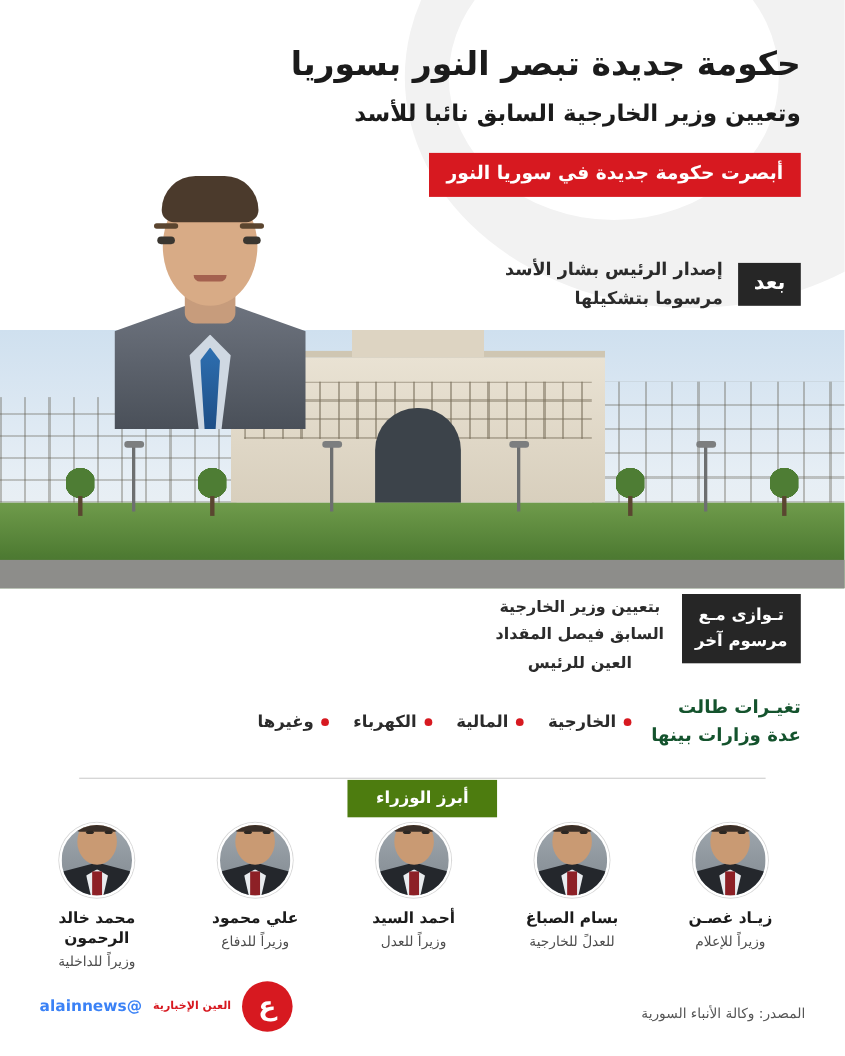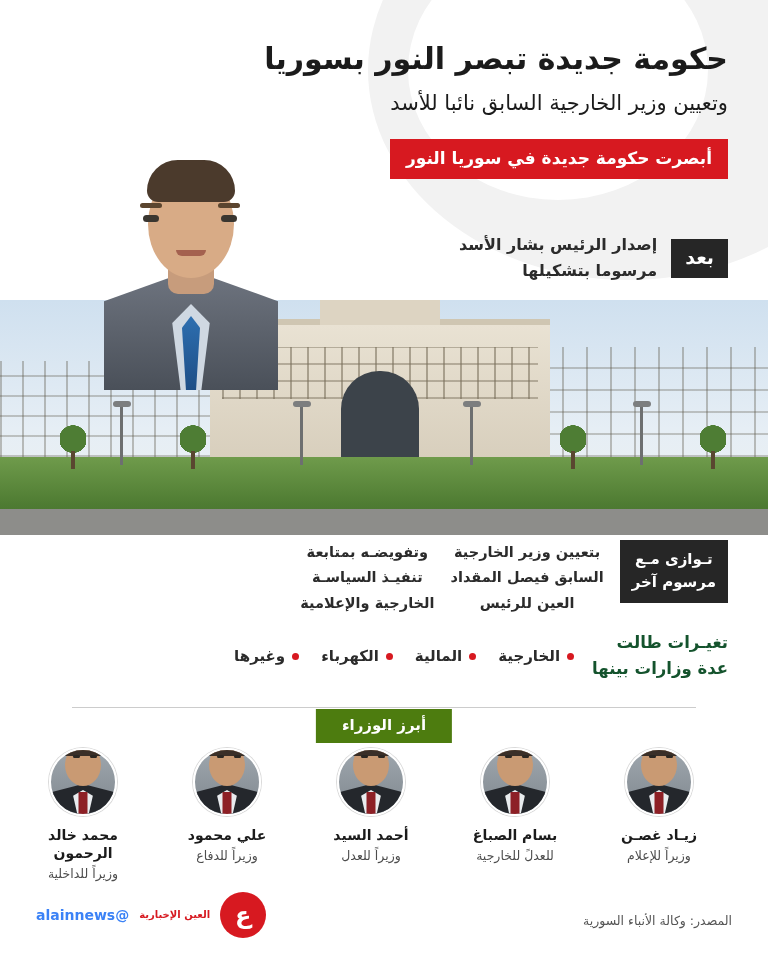--- a/index.html
+++ b/index.html
@@ -44,21 +44,21 @@
   .title-main {
     font-size: 30px;
     font-weight: bold;
     color: #1b1b1b;
     letter-spacing: -0.3px;
     line-height: 1.25;
   }
   .title-sub {
     margin-top: 12px;
     font-size: 21px;
-    font-weight: normal;
+    font-weight: bold;
     color: #1b1b1b;
     line-height: 1.3;
   }
   .lede-wrap {
     margin-top: 22px;
     display: flex;
     justify-content: flex-start;
   }
   .lede {
     background: #d71920;
@@ -348,21 +348,21 @@
     background: #4d7c0f; color: #fff; font-size: 15px; font-weight: bold;
     padding: 7px 26px 9px 26px; z-index: 6; white-space: nowrap;
   }
 
   
   .ministers {
     position: absolute;
     top: 748px; left: 0; width: 752px;
     z-index: 6;
     display: flex; flex-direction: row-reverse;
-    gap: 26px;
+    justify-content: center; gap: 26px;
     padding: 0 24px;
   }
   .minister { width: 118px; text-align: center; }
   .m-photo {
     width: 68px; height: 68px; margin: 0 auto;
     border-radius: 50%; overflow: hidden; position: relative;
     background: linear-gradient(#9fa7ae, #7f878e);
     border: 2px solid #ffffff;
     box-shadow: 0 0 0 1px #d9d9d9;
   }
@@ -480,25 +480,20 @@
   <div class="parallel-row">
     <div class="tag-dark-two">
       <span>تـوازى مـع</span>
       <span>مرسوم آخر</span>
     </div>
     <div class="par-col">
       <span>بتعيين وزير الخارجية</span>
       <span>السابق فيصل المقداد</span>
       <span>العين للرئيس</span>
     </div>
-    <div class="par-col">
-      <span>وتفويضـه بمتابعة</span>
-      <span>تنفيـذ السياسـة</span>
-      <span>الخارجية والإعلامية</span>
-    </div>
   </div>
 
   <div class="changes-row">
     <div class="changes-label">
       <span>تغيـرات طالت</span>
       <span>عدة وزارات بينها</span>
     </div>
     <div class="chips">
       <div class="chip">
         <span class="dot"></span>

